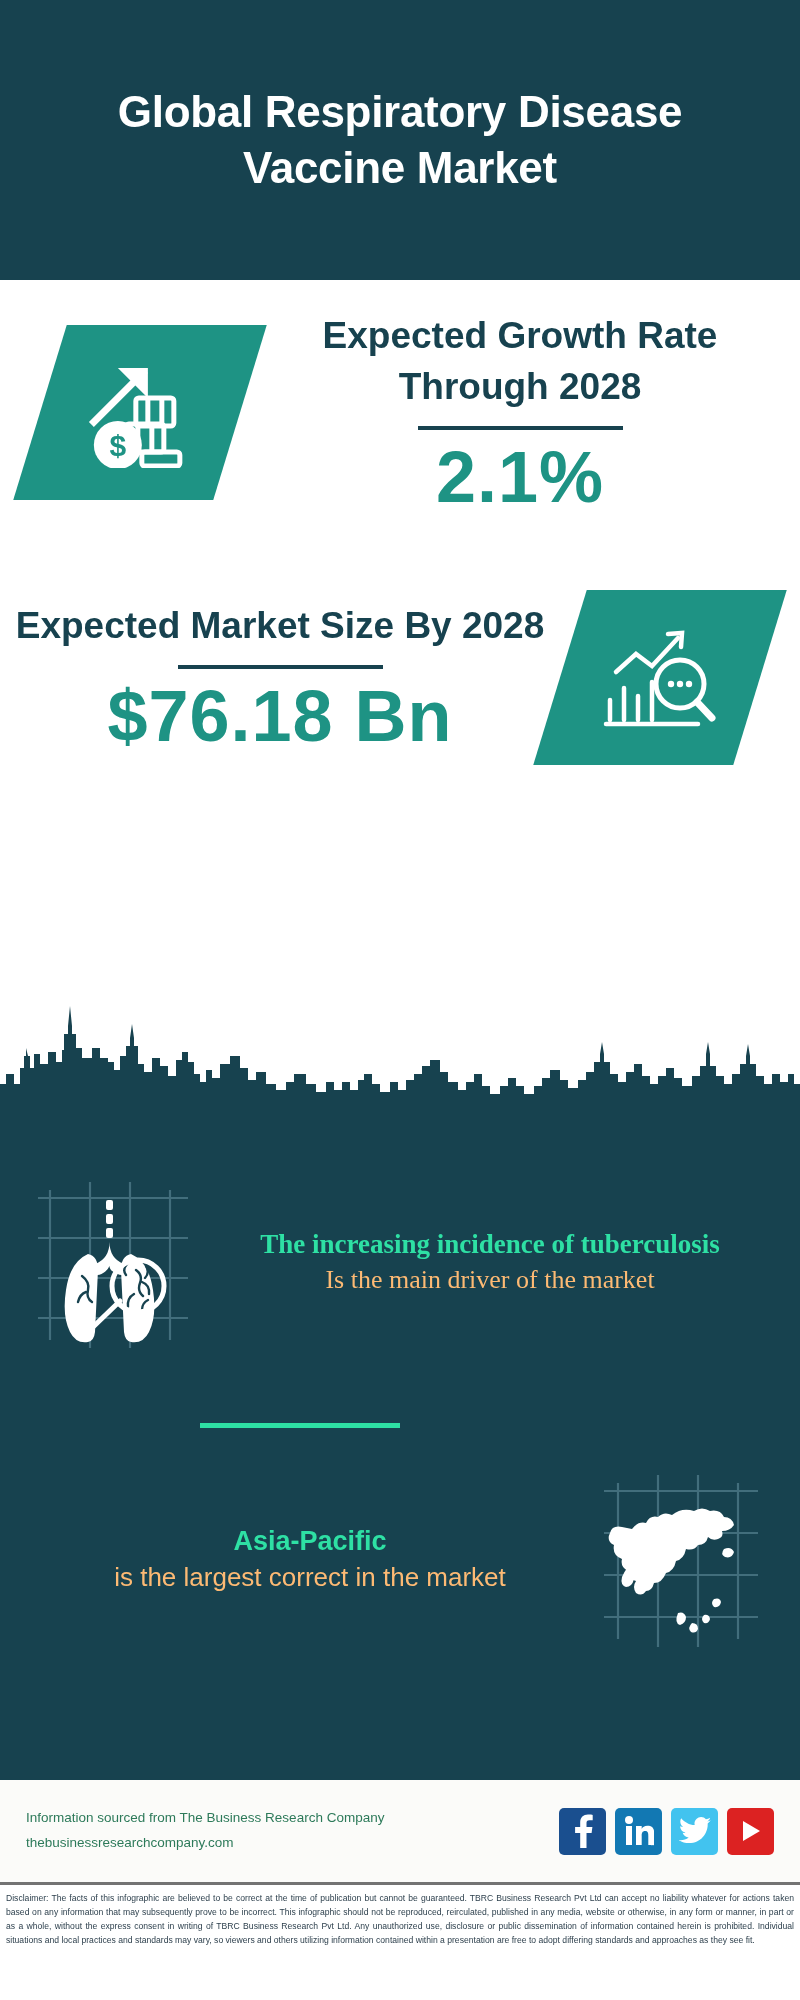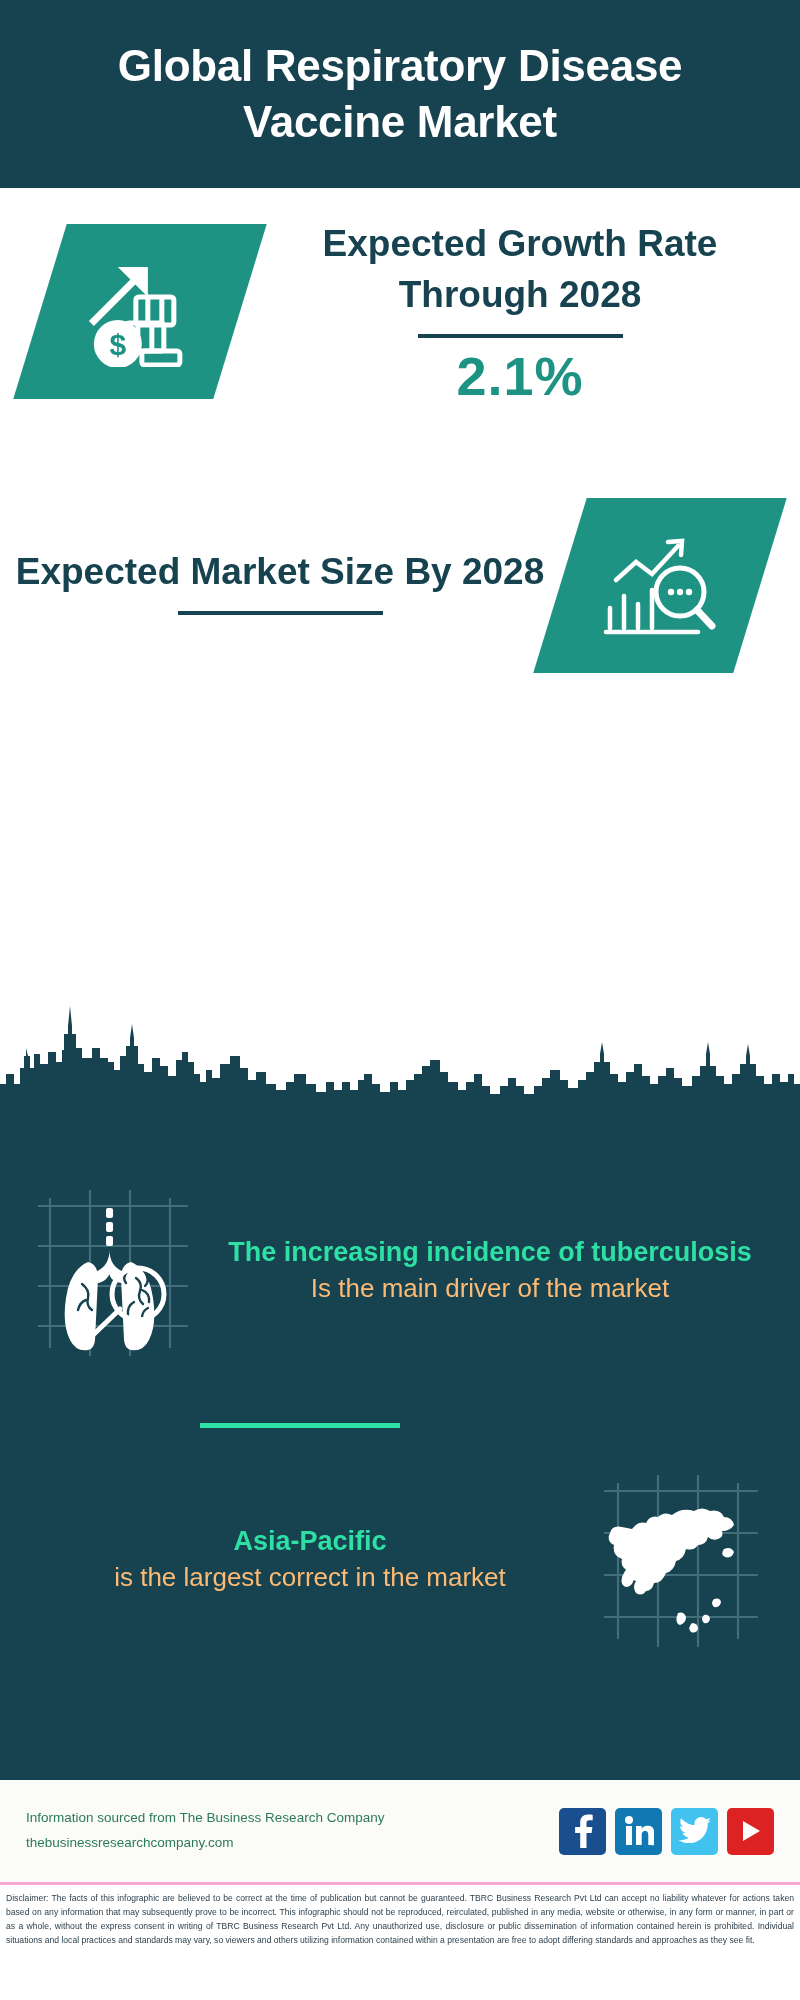--- a/index.html
+++ b/index.html
@@ -12,21 +12,21 @@
     position: relative;
     width: 800px;
     height: 2000px;
     overflow: hidden;
     background: #ffffff;
   }
 
   
   .header {
     width: 800px;
-    height: 188px;
+    height: 280px;
     background: #17424f;
     display: flex;
     align-items: center;
     justify-content: center;
     padding: 0 70px;
   }
   .header-title {
     color: #ffffff;
     font-size: 44px;
     line-height: 1.28;
@@ -73,21 +73,21 @@
     line-height: 1.38;
   }
   .stat-rule {
     width: 205px;
     height: 4px;
     background: #17424f;
     margin: 14px auto 10px auto;
   }
   .stat-value {
     color: #1e9384;
-    font-size: 54px;
+    font-size: 72px;
     font-weight: bold;
     line-height: 1.05;
     letter-spacing: 1px;
   }
 
   .row1 .para-badge { margin-left: 40px; }
   .row2 .para-badge { margin-right: 40px; }
 
   
   .skyline {
@@ -108,21 +108,21 @@
     height: 670px;
     background: #17424f;
   }
   .insight {
     position: absolute;
     width: 800px;
     display: flex;
     align-items: center;
     padding: 0 28px;
   }
-  .insight.driver { top: 68px; }
+  .insight.driver { top: 60px; font-family: Liberation Serif, serif; }
   .insight.region { top: 357px; }
 
   .insight-icon { flex: none; width: 180px; height: 185px; position: relative; }
   .insight-copy { flex: 1; text-align: center; padding: 0 6px; }
   .insight-head {
     color: #2ee0a4;
     font-size: 27px;
     font-weight: bold;
     line-height: 1.36;
   }
@@ -173,21 +173,21 @@
   .soc svg { display: block; }
 
   
   .disclaimer-wrap {
     position: absolute;
     left: 0;
     top: 1882px;
     width: 800px;
     height: 118px;
     background: #ffffff;
-    border-top: 3px solid #f9a8d4;
+    border-top: 3px solid #737373;
     padding: 7px 6px 0 6px;
   }
   .disclaimer {
     color: #2c3f4c;
     font-size: 8.6px;
     line-height: 1.62;
     text-align: justify;
     font-family: "Liberation Sans", sans-serif;
   }
 </style>
@@ -228,20 +228,21 @@
         <div class="stat-label">Expected Growth Rate Through 2028</div>
         <div class="stat-rule"></div>
         <div class="stat-value">2.1%</div>
       </div>
     </div>
 
     <div class="stat-row row2">
       <div class="stat-text">
         <div class="stat-label">Expected Market Size By 2028</div>
         <div class="stat-rule"></div>
+        <div class="stat-value">$76.18 Bn</div>
       </div>
       <div class="para-badge">
         <div class="para-inner">
           <svg width="125" height="115" viewBox="0 0 125 115">
             <g fill="none" stroke="#ffffff" stroke-width="4.5" stroke-linecap="round">
               <polyline points="18,52 38,34 54,46 80,18"></polyline>
               <polyline points="70,14 84,13 83,27"></polyline>
               <line x1="12" y1="80" x2="12" y2="100"></line>
               <line x1="26" y1="68" x2="26" y2="100"></line>
               <line x1="40" y1="76" x2="40" y2="100"></line>

